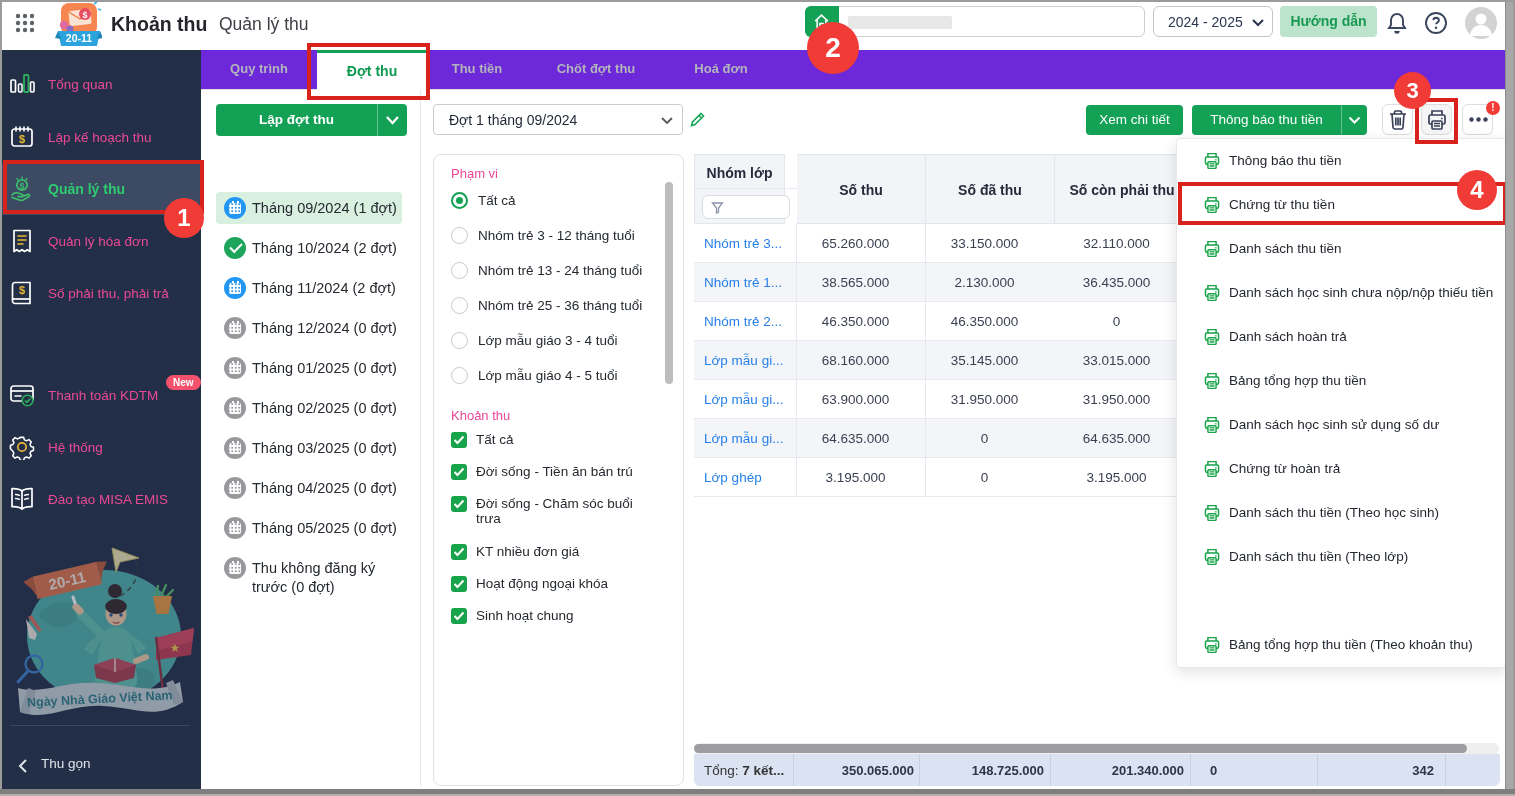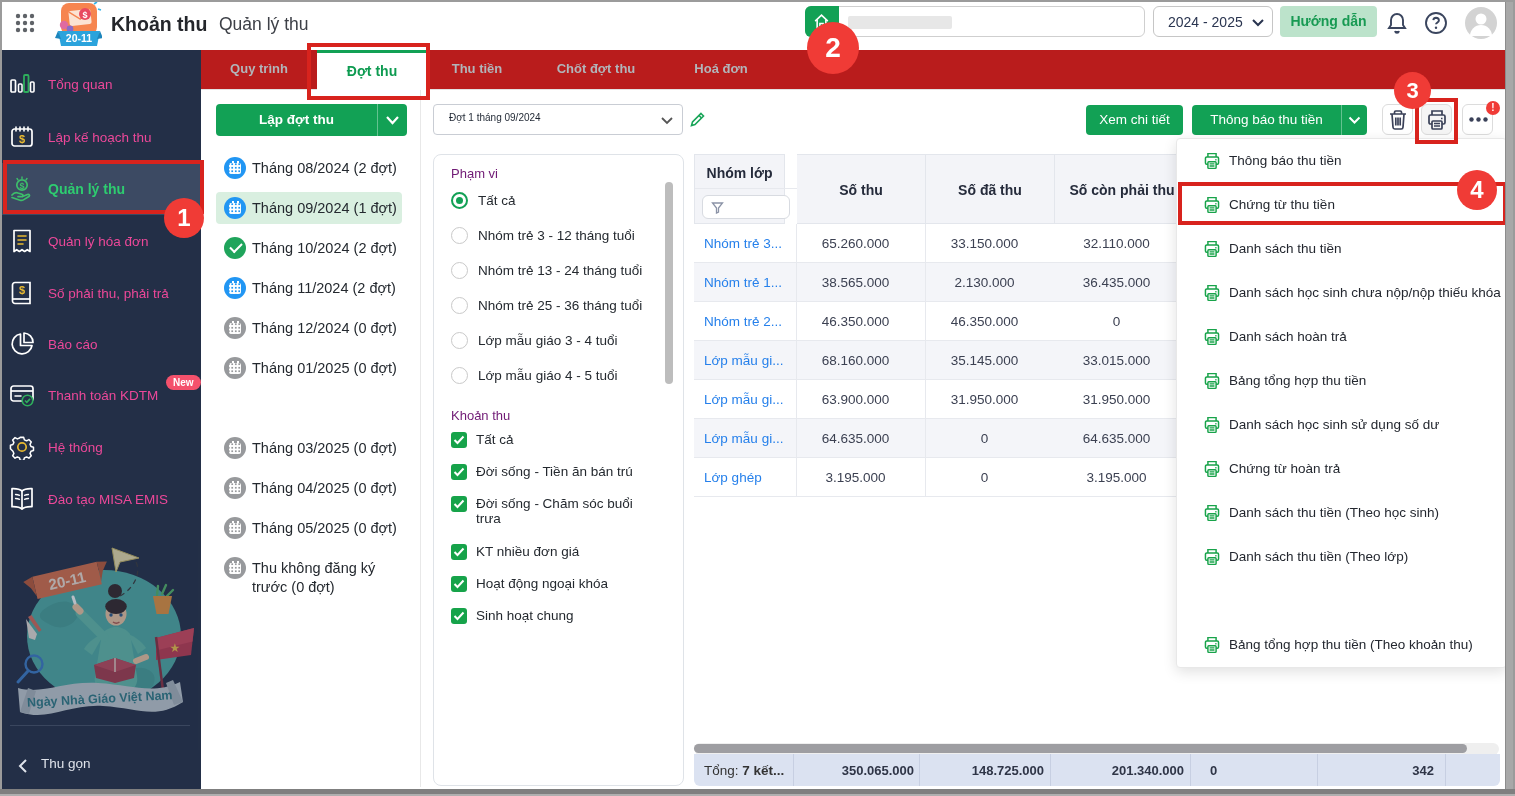--- a/index.html
+++ b/index.html
@@ -11,21 +11,21 @@
 #topbar { position:absolute; left:0; top:0; width:1505px; height:50px; background:#fff; z-index:5; }
 #ttl1 { position:absolute; left:111px; top:13px; font-size:19.5px; font-weight:bold; color:#24262b; }
 #ttl2 { position:absolute; left:219px; top:14px; font-size:17.5px; color:#3d4047; }
 #search { position:absolute; left:805px; top:6px; width:340px; height:31px; border:1px solid #cfcfcf; border-radius:6px; background:#fff; }
 #search .home { position:absolute; left:-1px; top:-1px; width:34px; height:31px; background:#12A155; border-radius:6px 0 0 6px; }
 #search .ph { position:absolute; left:42px; top:9px; width:104px; height:13px; background:#e7e7e7; border-radius:2px; }
 #yearsel { position:absolute; left:1153px; top:6px; width:120px; height:31px; border:1px solid #c6c6c6; border-radius:6px; }
 #yearsel span { position:absolute; left:14px; top:7px; font-size:14px; color:#2a3550; }
 #huongdan { position:absolute; left:1280px; top:6px; width:97px; height:31px; background:#BCE3CB; border-radius:4px; color:#189A53; font-weight:bold; font-size:14px; text-align:center; line-height:31px; }
 
-#tabbar { position:absolute; left:201px; top:48px; width:1304px; height:42px; background:#b91c1c; border-bottom:1px solid #e2e2e2; }
+#tabbar { position:absolute; left:201px; top:48px; width:1304px; height:42px; background:#6d28d9; border-bottom:1px solid #e2e2e2; }
 .tab { position:absolute; top:0; height:42px; line-height:42px; font-size:13px; font-weight:bold; color:#b2b5ba; text-align:center; }
 #tabactive { position:absolute; left:116px; top:2px; width:110px; height:40px; background:#fff; border-top:3px solid #12A155; color:#0E9B51; font-weight:bold; font-size:14px; text-align:center; line-height:36px; }
 
 #sidebar { position:absolute; left:0; top:48px; width:201px; height:744px; background:#232F47; }
 .mitem { position:absolute; left:0; width:201px; height:52px; }
 .mitem .txt { position:absolute; left:48px; top:50%; transform:translateY(-50%); font-size:13.5px; color:#ec4899; }
 .mitem svg { position:absolute; left:9px; top:50%; transform:translateY(-50%); }
 #mact { background:#3C4A63; }
 #mact .txt { color:#2ECC70; font-weight:bold; font-size:14px; }
 .newbadge { position:absolute; left:166px; top:-20px; background:#F4516C; color:#fff; font-size:10px; font-weight:bold; border-radius:8px; padding:2px 7px; }
@@ -45,23 +45,23 @@
 .msel { background:#D9EFE0; border-radius:4px; }
 .ic-blue { background:#2196F3; } .ic-gray { background:#97999C; } .ic-green { background:#1FA45B; }
 .ic-blue::before, .ic-gray::before { content:""; position:absolute; left:7.5px; top:4px; width:2px; height:3.5px; background:#fff; box-shadow:5px 0 #fff; }
 .ic-blue::after, .ic-gray::after { content:""; position:absolute; left:5px; top:6px; width:12px; height:10.5px; background:#fff; border-radius:2px; }
 .ic-green::after { content:""; position:absolute; left:5.5px; top:6px; width:10px; height:5px; border-left:2.3px solid #fff; border-bottom:2.3px solid #fff; transform:rotate(-45deg); }
 .mrow .tx { line-height:19px; }
 .ic-blue::after { background-image:radial-gradient(circle, #2196F3 1px, transparent 1.2px); background-size:3.5px 3.5px; background-position:1.5px 3px; }
 .ic-gray::after { background-image:radial-gradient(circle, #97999C 1px, transparent 1.2px); background-size:3.5px 3.5px; background-position:1.5px 3px; }
 
 #dotsel { position:absolute; left:232px; top:14px; width:250px; height:31px; border:1px solid #C9CDD4; border-radius:4px; }
-#dotsel span { position:absolute; left:15px; top:7px; font-size:10px; color:#1F2733; }
+#dotsel span { position:absolute; left:15px; top:7px; font-size:14px; color:#1F2733; }
 #fpanel { position:absolute; left:232px; top:64px; width:251px; height:632px; border:1px solid #DFE3E8; border-radius:8px; background:#fff; }
-.flab { position:absolute; left:17px; font-size:13px; color:#701a75; }
+.flab { position:absolute; left:17px; font-size:13px; color:#ec4899; }
 .fradio { position:absolute; left:17px; width:220px; height:20px; }
 .fradio .r { position:absolute; left:0; top:1px; width:17px; height:17px; border:1px solid #C9C9C9; border-radius:50%; background:#fff; }
 .fradio .r.on { border:2px solid #12A155; }
 .fradio .r.on::after { content:""; position:absolute; left:3px; top:3px; width:7px; height:7px; border-radius:50%; background:#12A155; }
 .fradio .t { position:absolute; left:27px; top:2px; font-size:13.5px; color:#24292F; white-space:nowrap; }
 .fcheck { position:absolute; left:17px; width:225px; }
 .fcheck .c { position:absolute; left:0; top:1px; width:16px; height:16px; background:#16A34A; border-radius:3px; }
 .fcheck .t { position:absolute; left:25px; top:1px; font-size:13.5px; color:#24292F; }
 #fscroll { position:absolute; left:464px; top:92px; width:8px; height:202px; background:#BDBDBD; border-radius:4px; }
 
@@ -204,27 +204,20 @@
         <div class="txt">Quản lý hóa đơn</div>
       </div>
     <div class="mitem" style="top:219px">
         <svg width="26" height="26" viewBox="0 0 26 26" fill="none">
           <path d="M6 2.5h15v21H6a2.5 2.5 0 01-2.5-2.5V5A2.5 2.5 0 016 2.5z" stroke="#fff" stroke-width="1.7"></path>
           <path d="M3.5 19h17.5" stroke="#fff" stroke-width="1.7"></path>
           <text x="13" y="14" font-size="11" font-weight="bold" fill="#E8B931" text-anchor="middle" font-family="Liberation Sans">$</text>
         </svg>
         <div class="txt">Số phải thu, phải trả</div>
       </div>
-    <div class="mitem" style="top:270px">
-        <svg width="26" height="26" viewBox="0 0 26 26" fill="none">
-          <path d="M11.5 3A10 10 0 1023 14.5H11.5z" stroke="#fff" stroke-width="1.7" stroke-linejoin="round"></path>
-          <path d="M15 2a9.5 9.5 0 019 9.5h-9z" stroke="#fff" stroke-width="1.7" stroke-linejoin="round"></path>
-        </svg>
-        <div class="txt">Báo cáo</div>
-      </div>
     <div class="mitem" style="top:321px">
         <div class="newbadge" style="top:6px">New</div>
         <svg width="26" height="26" viewBox="0 0 26 26" fill="none">
           <rect x="2" y="4" width="22" height="15" rx="2.5" stroke="#fff" stroke-width="1.7"></rect>
           <path d="M2 9h22" stroke="#fff" stroke-width="1.7"></path>
           <path d="M6 14h6" stroke="#fff" stroke-width="1.5" stroke-linecap="round"></path>
           <circle cx="18.5" cy="18.5" r="5.3" fill="#232F47" stroke="#2EAE5C" stroke-width="1.6"></circle>
           <path d="M16 18.5l1.8 1.8 3.2-3.4" stroke="#2EAE5C" stroke-width="1.6"></path>
         </svg>
         <div class="txt">Thanh toán KDTM</div>
@@ -310,43 +303,43 @@
   </div>
   <div id="content">
     <div id="mdiv"></div>
     <div id="btn-lap">
         <div class="t">Lập đợt thu</div>
         <div class="sep"></div>
         <svg class="abs" style="left:169px;top:11px" width="15" height="11" viewBox="0 0 15 11" fill="none" stroke="#fff" stroke-width="2.2">
           <path d="M2 2l5.5 6L13 2"></path>
         </svg>
       </div>
-    <div class="mrow" style="top:62px">
-        <div class="ic ic-blue"></div>
-        <div class="tx">Tháng 08/2024 (2 đợt)</div>
-      </div>
     <div class="mrow msel" style="top:102px">
         <div class="ic ic-blue"></div>
         <div class="tx">Tháng 09/2024 (1 đợt)</div>
       </div>
     <div class="mrow" style="top:142px">
         <div class="ic ic-green"></div>
         <div class="tx">Tháng 10/2024 (2 đợt)</div>
       </div>
     <div class="mrow" style="top:182px">
         <div class="ic ic-blue"></div>
         <div class="tx">Tháng 11/2024 (2 đợt)</div>
       </div>
     <div class="mrow" style="top:222px">
         <div class="ic ic-gray"></div>
         <div class="tx">Tháng 12/2024 (0 đợt)</div>
       </div>
     <div class="mrow" style="top:262px">
         <div class="ic ic-gray"></div>
         <div class="tx">Tháng 01/2025 (0 đợt)</div>
+      </div>
+    <div class="mrow" style="top:302px">
+        <div class="ic ic-gray"></div>
+        <div class="tx">Tháng 02/2025 (0 đợt)</div>
       </div>
     <div class="mrow" style="top:342px">
         <div class="ic ic-gray"></div>
         <div class="tx">Tháng 03/2025 (0 đợt)</div>
       </div>
     <div class="mrow" style="top:382px">
         <div class="ic ic-gray"></div>
         <div class="tx">Tháng 04/2025 (0 đợt)</div>
       </div>
     <div class="mrow" style="top:422px">
@@ -575,21 +568,21 @@
           <div class="tx">Danh sách thu tiền</div>
         </div>
       <div class="mi" style="top:132px">
           <svg width="18" height="18" viewBox="0 0 20 22" fill="none" stroke="#18A34A" stroke-width="1.8">
             <path d="M5 6V2h10v4"></path>
             <rect x="2" y="6" width="16" height="9" rx="1.5"></rect>
             <path d="M14 9.5h1.5"></path>
             <rect x="5" y="12" width="10" height="8" rx="1" fill="#fff"></rect>
             <path d="M7 14.5h6M7 17h6"></path>
           </svg>
-          <div class="tx">Danh sách học sinh chưa nộp/nộp thiếu khóa</div>
+          <div class="tx">Danh sách học sinh chưa nộp/nộp thiếu tiền</div>
         </div>
       <div class="mi" style="top:176px">
           <svg width="18" height="18" viewBox="0 0 20 22" fill="none" stroke="#18A34A" stroke-width="1.8">
             <path d="M5 6V2h10v4"></path>
             <rect x="2" y="6" width="16" height="9" rx="1.5"></rect>
             <path d="M14 9.5h1.5"></path>
             <rect x="5" y="12" width="10" height="8" rx="1" fill="#fff"></rect>
             <path d="M7 14.5h6M7 17h6"></path>
           </svg>
           <div class="tx">Danh sách hoàn trả</div>

